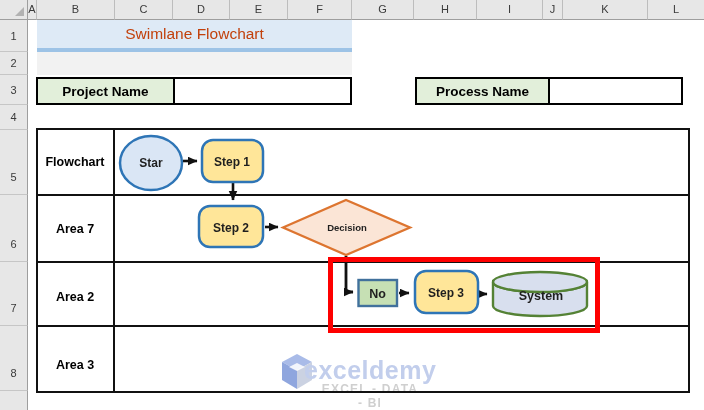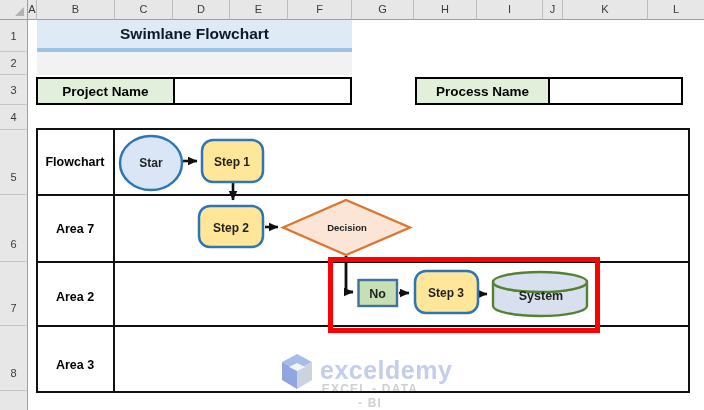--- a/index.html
+++ b/index.html
@@ -17,39 +17,39 @@
   .rowhead { position: absolute; left: 0; width: 28px; background: #E7E7E7;
             border-right: 1px solid #9E9E9E; border-bottom: 1px solid #C6C6C6;
             font-size: 11px; color: #3A3A3A; display: flex; justify-content: center; align-items: center; z-index: 4; }
   .rowhead.tall { align-items: flex-end; padding-bottom: 11px; }
 
   
   .banner { position: absolute; left: 37px; top: 20px; width: 315px; height: 28px;
             background: #DEEAF6; display: flex; align-items: center; justify-content: center; }
   .banner-underline { position: absolute; left: 37px; top: 48px; width: 315px; height: 4px; background: #9DC3E6; }
   .row2strip { position: absolute; left: 37px; top: 52px; width: 315px; height: 23px; background: #F2F2F2; }
-  .title-text { font-size: 15.5px; font-weight: bold; color: #0f172a; }
+  .title-text { font-size: 15.5px; font-weight: normal; color: #c2410c; }
 
   
   .fieldbox { position: absolute; top: 77px; height: 28px; border: 2px solid #000;
               display: flex; background: #fff; z-index: 2; gap: 47px; }
   .fieldbox .flabel { background: #E2EFDA; border-right: 2px solid #000; height: 100%;
               display: flex; align-items: center; justify-content: center;
               font-weight: bold; font-size: 13.5px; color: #000; }
   .fieldbox .fvalue { flex: 1; background: #fff; }
 
   
   .tline { position: absolute; background: #111; z-index: 2; }
   .lane-label { position: absolute; left: 37px; width: 76px; display: flex;
               align-items: center; justify-content: center; font-weight: bold;
               font-size: 12.5px; color: #000; z-index: 2; }
 
   
   .wm { position: absolute; z-index: 1; }
-  .wm-brand { left: 320px; top: 356px; font-size: 25px; font-weight: bold; color: #C2CEEC; letter-spacing: 0.5px; }
+  .wm-brand { left: 304px; top: 356px; font-size: 25px; font-weight: bold; color: #C2CEEC; letter-spacing: 0.5px; }
   .wm-tag { left: 320px; top: 382px; width: 100px; text-align: center;
             font-size: 12px; letter-spacing: 1.2px; color: #CFCFCF; font-weight: bold; }
 
   svg.flow { position: absolute; left: 0; top: 0; z-index: 3; }
   svg.flow text { font-family: "Liberation Sans", sans-serif; font-weight: bold; fill: #1F1F1F; }
 </style>
 </head>
 <body>
 
 <div class="screen">

